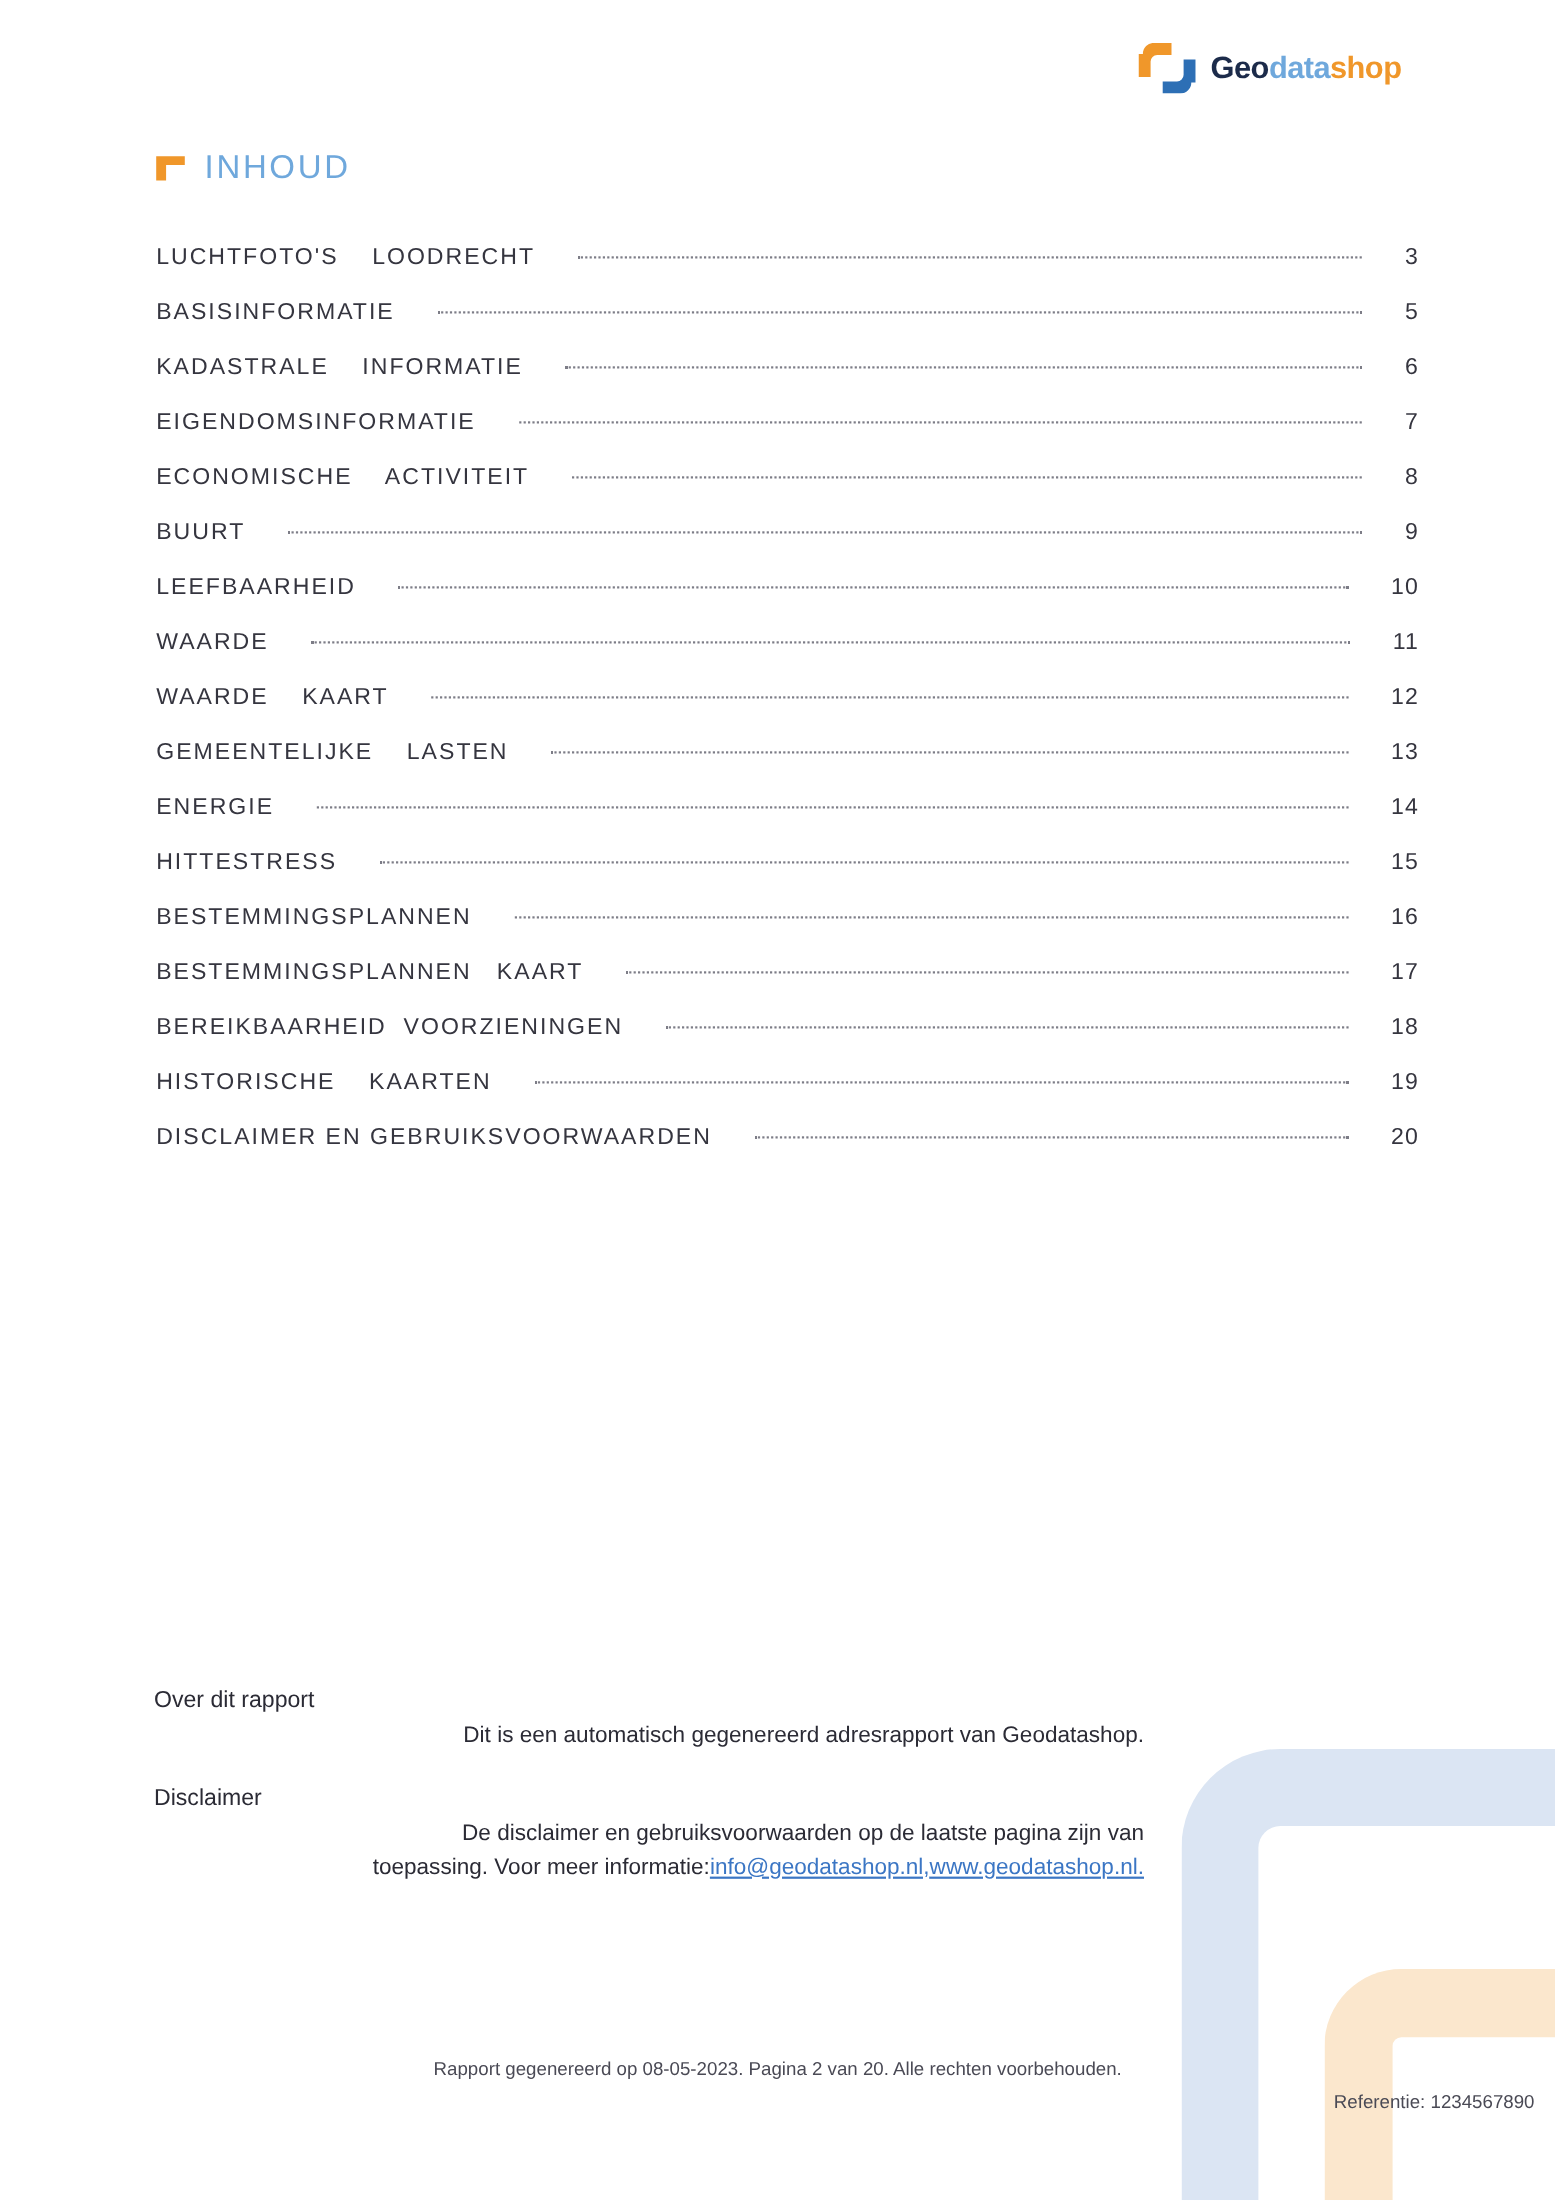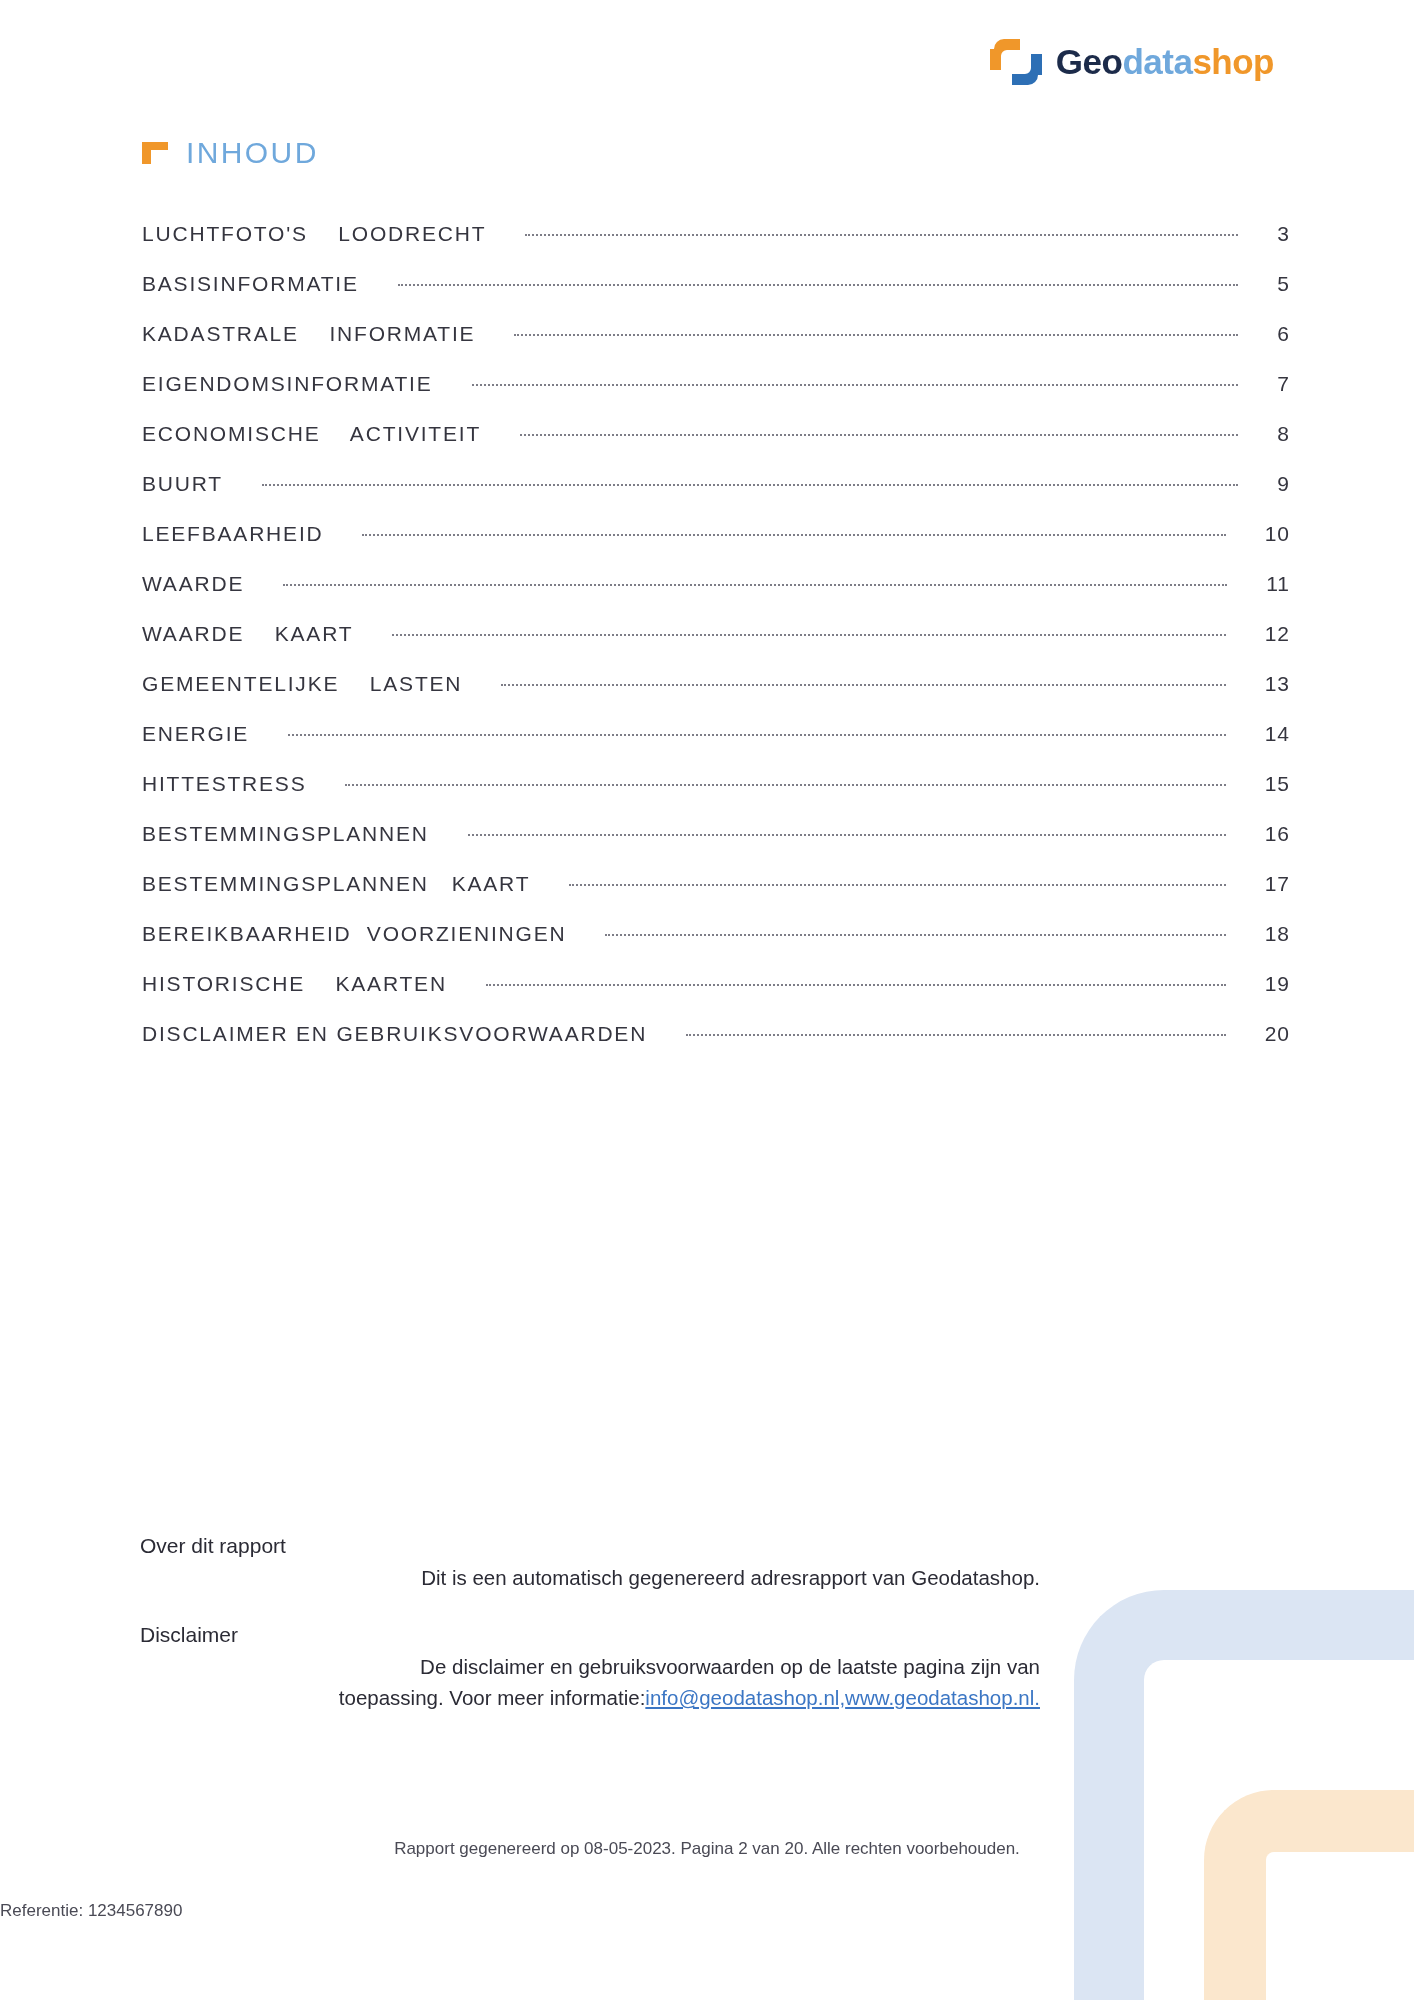--- a/index.html
+++ b/index.html
@@ -71,21 +71,21 @@
     display: flex;
     align-items: center;
     gap: 14px;
   }
   .logo-mark {
     width: 52px;
     height: 46px;
     position: relative;
   }
   .logo-text {
-    font-size: 35px;
+    font-size: 28px;
     font-weight: bold;
     letter-spacing: -0.5px;
     white-space: nowrap;
   }
   .lt-geo { color: #1c2b4a; }
   .lt-data { color: #6fa8dc; }
   .lt-shop { color: #f0972a; }
 
   
   .section-title-row {
@@ -172,23 +172,22 @@
     right: 0;
     bottom: 74px;
     text-align: center;
     color: #4a4a55;
     font-size: 17px;
     line-height: 30px;
     z-index: 3;
   }
   .footer-ref {
     display: block;
-    text-align: left;
-    padding-right: 32px;
-    margin-top: 32px;
+    text-align: right;
+    padding-right: 19px;
   }
 </style>
 </head>
 <body>
 
 <div class="bg-shapes">
   <div class="bg-arc-blue"></div>
   <div class="bg-arc-orange"></div>
 </div>
 

